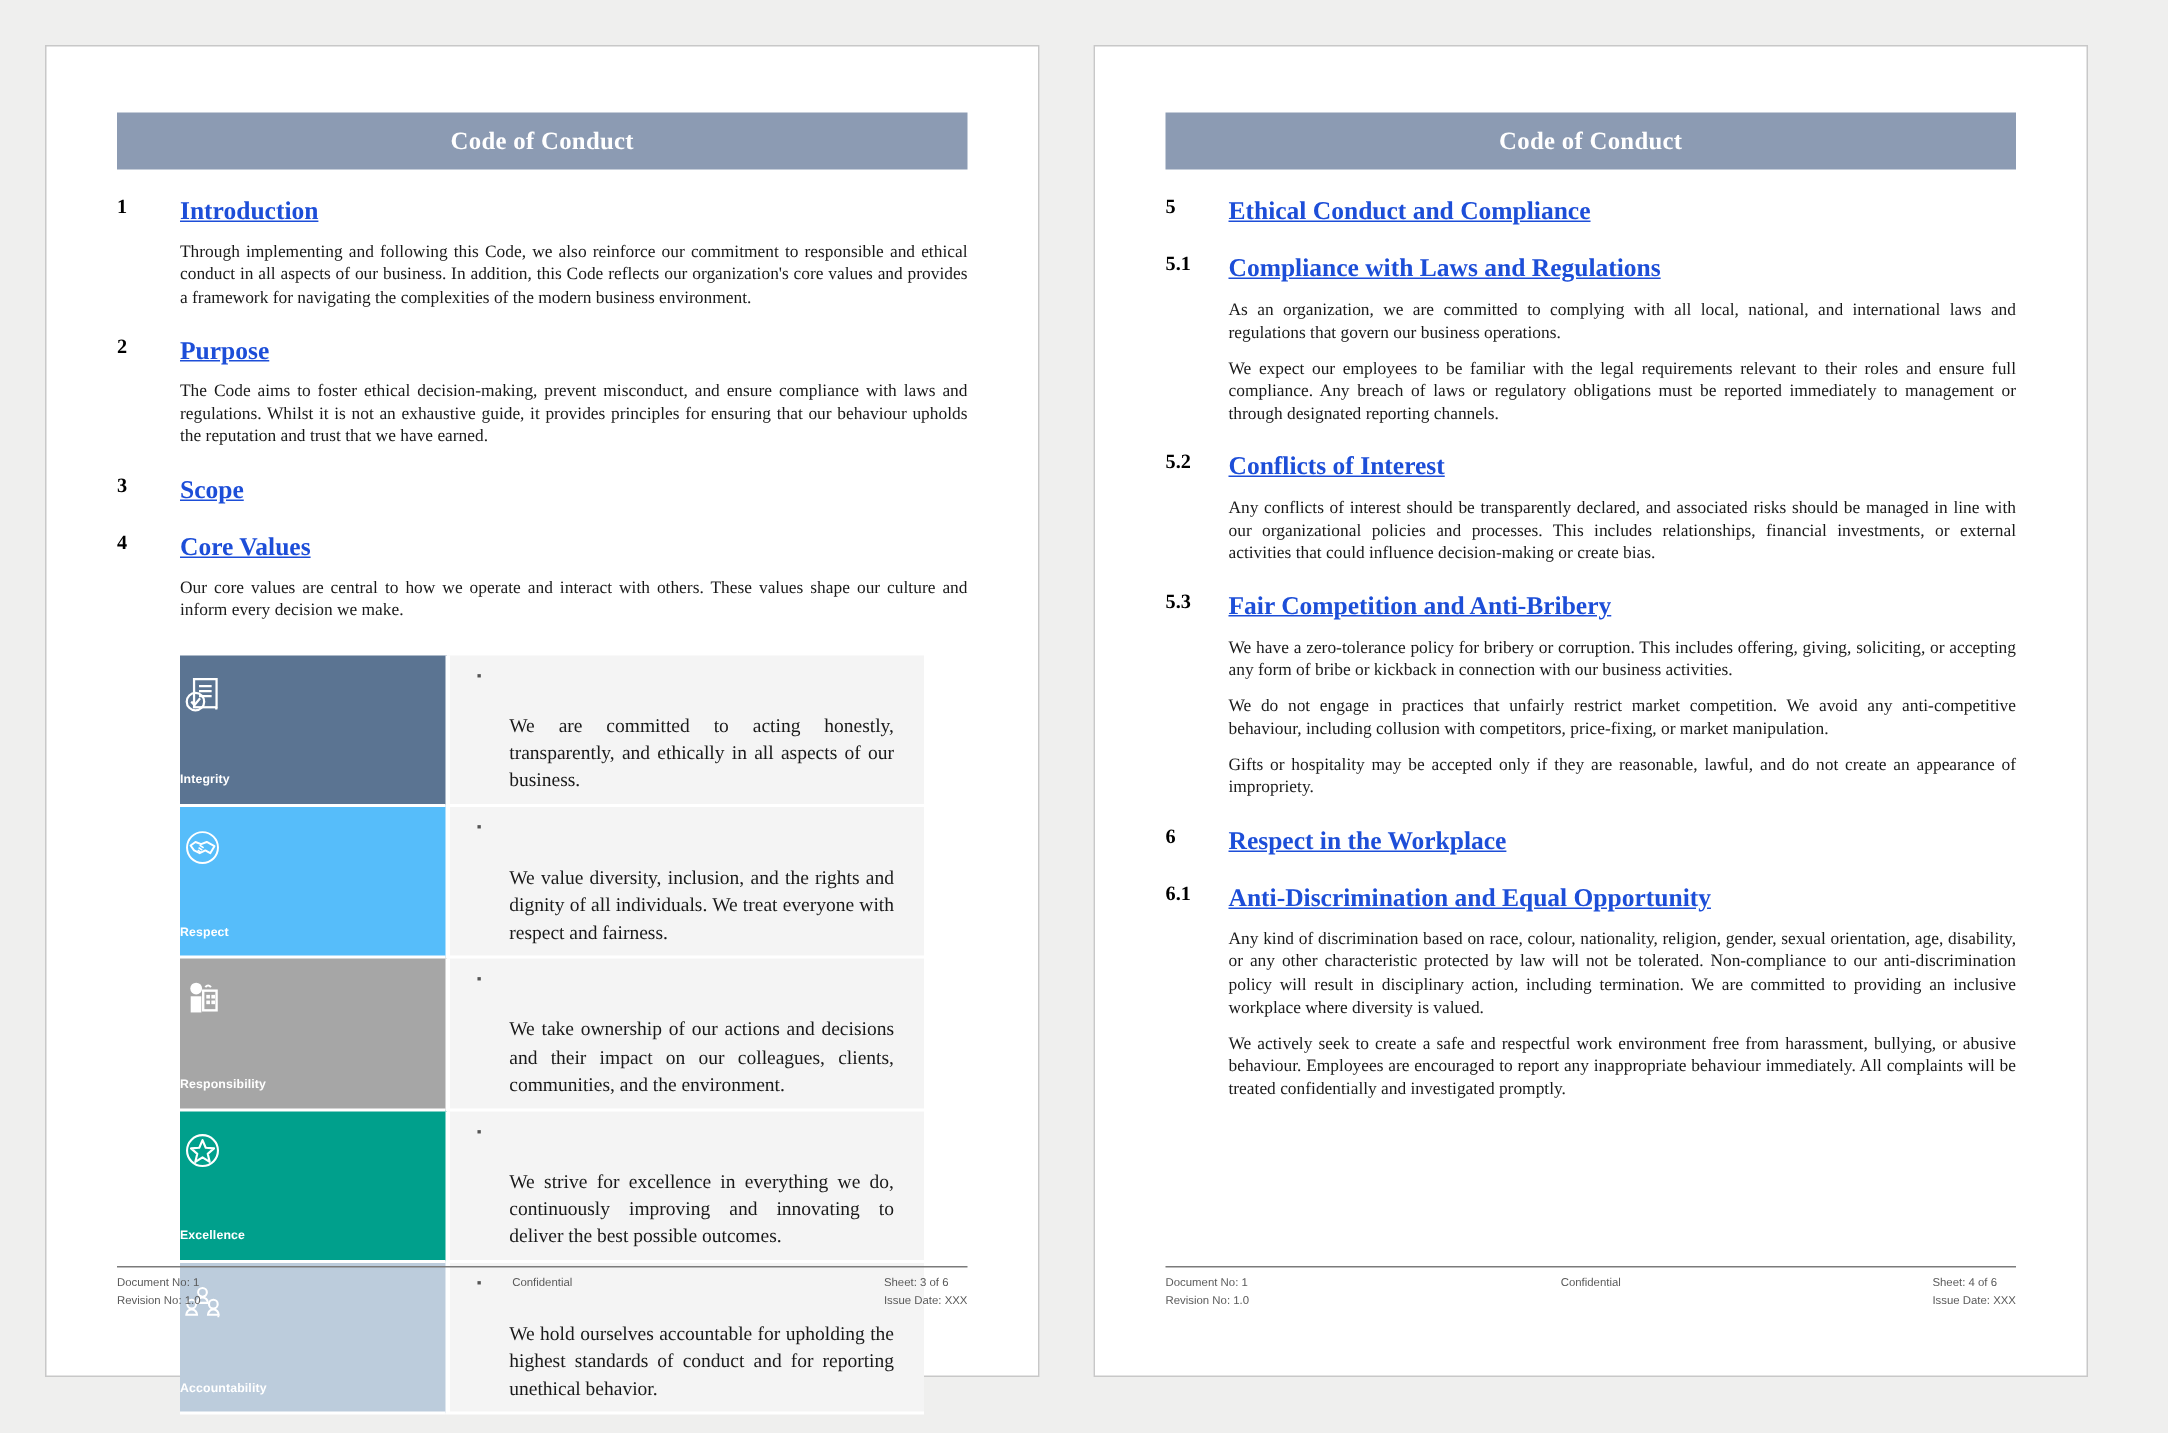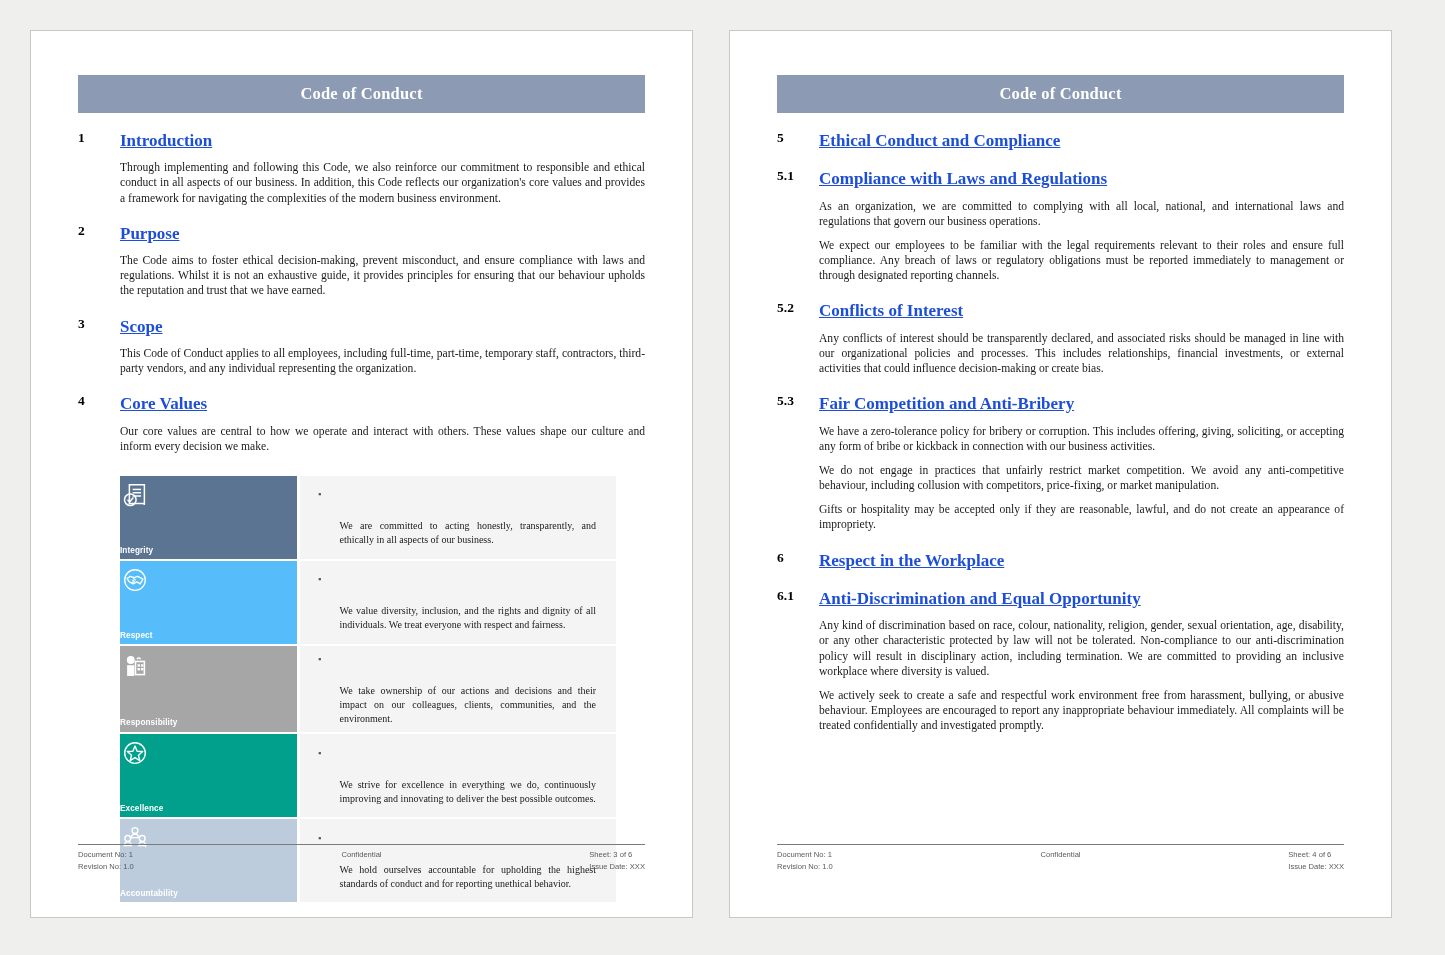--- a/index.html
+++ b/index.html
@@ -112,21 +112,21 @@
   }
   .bullet {
     flex: 0 0 40px;
     text-align: center;
     color: #555;
     font-size: 9px;
     line-height: 1.45;
     padding-top: 1px;
   }
   .desc-text {
-    font-size: 10px;
+    font-size: 13px;
     line-height: 1.42;
     text-align: justify;
     color: #1a1a1a;
     padding-right: 6px;
     margin-top: 32px;
   }
   
   .page-footer {
     position: absolute;
     left: 47px;
@@ -161,21 +161,20 @@
     <div class="sec">
       <div class="sec-num">2</div>
       <div class="sec-title">Purpose</div>
     </div>
     <p class="body-p">The Code aims to foster ethical decision-making, prevent misconduct, and ensure compliance with laws and regulations. Whilst it is not an exhaustive guide, it provides principles for ensuring that our behaviour upholds the reputation and trust that we have earned.</p>
 
     <div class="sec">
       <div class="sec-num">3</div>
       <div class="sec-title">Scope</div>
     </div>
-    <p class="body-p">This Code of Conduct applies to all employees, including full-time, part-time, temporary staff, contractors, third-party vendors, and any individual representing the organization.</p>
 
     <div class="sec">
       <div class="sec-num">4</div>
       <div class="sec-title">Core Values</div>
     </div>
     <p class="body-p">Our core values are central to how we operate and interact with others. These values shape our culture and inform every decision we make.</p>
 
     <table class="values-table">
       <tbody>
 

